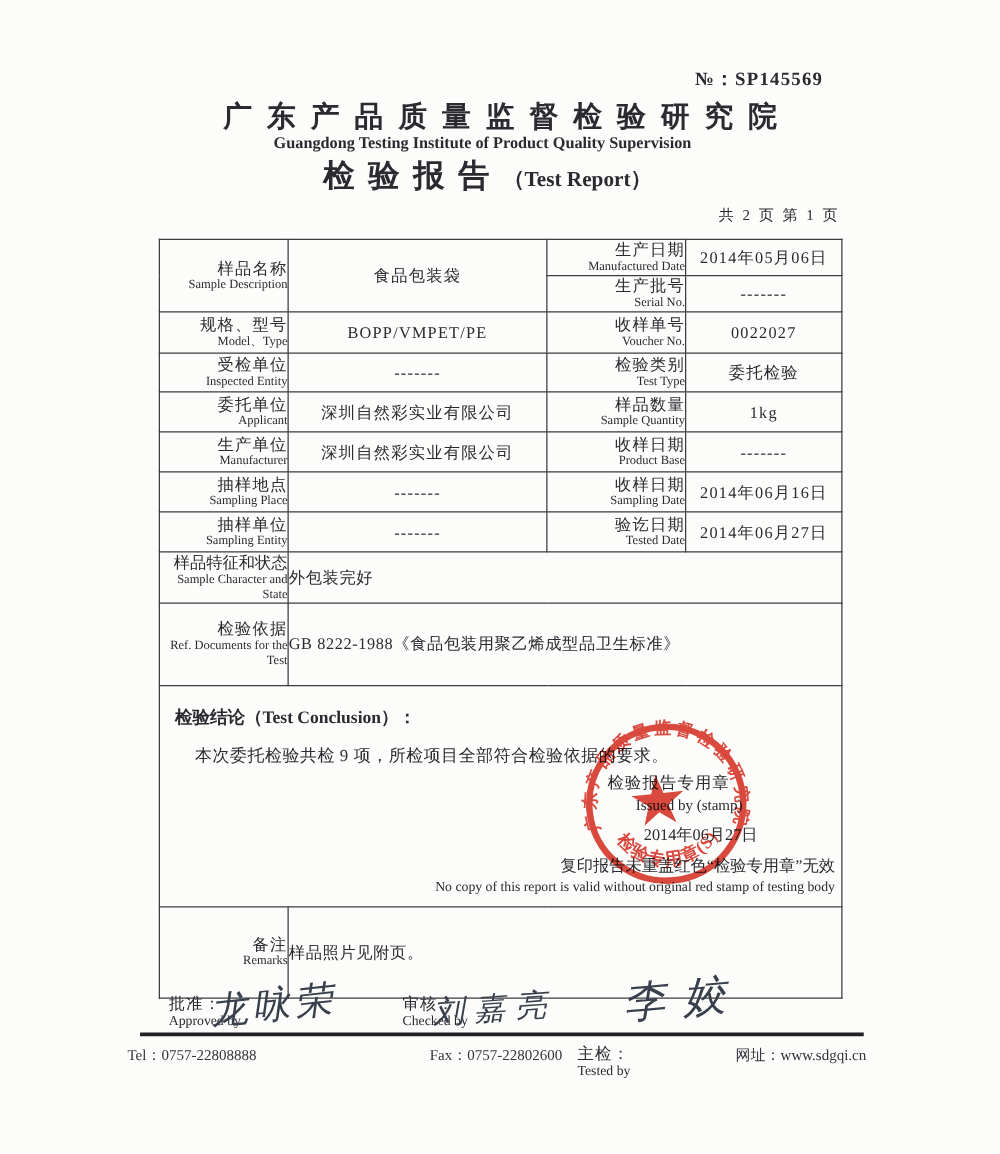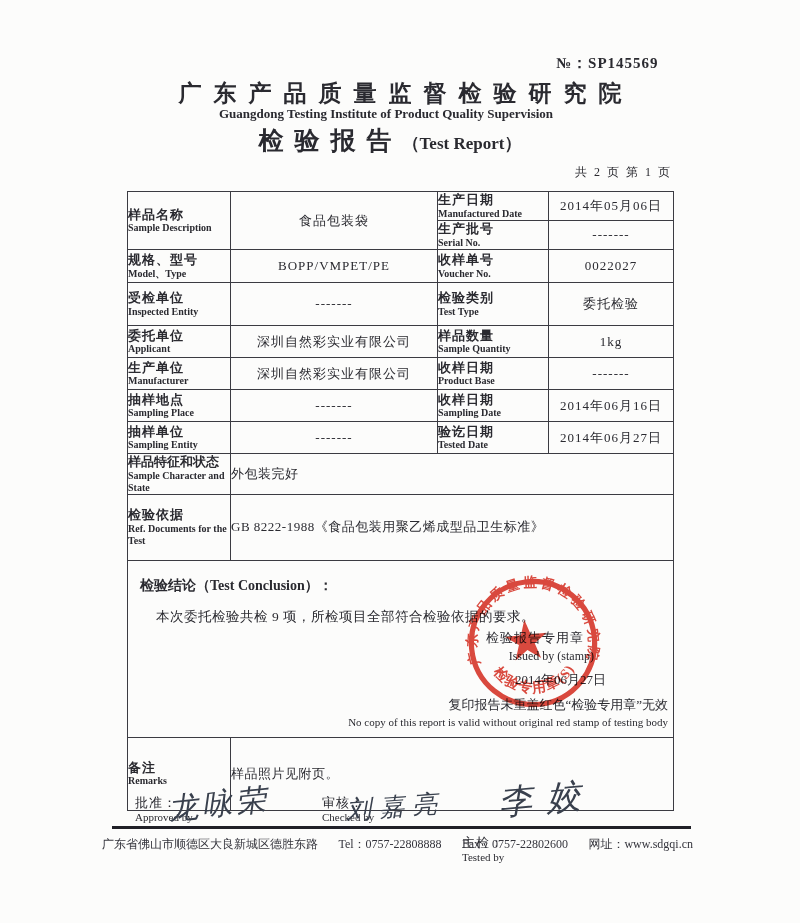--- a/index.html
+++ b/index.html
@@ -18,21 +18,21 @@
   .title-en  { left:0; top:106px; width:772px; text-align:center; font-size:13px; font-weight:bold; }
   .report-title { left:0; top:124px; width:780px; text-align:center; }
   .rt-cn { font-size:25px; font-weight:bold; letter-spacing:11px; }
   .rt-en { font-size:17px; font-weight:bold; }
   .page-info { right:128px; top:164px; font-size:12px; letter-spacing:2px;margin-left:12px; }
 
   
   table.info { position:absolute; left:127px; top:191px; width:546px;
                border-collapse:collapse; table-layout:fixed; }
   .info td { border:1px solid #3b3b42; padding:0; }
-  .lbl { text-align:left; vertical-align:middle; line-height:1.2;font-weight:bold; }
+  .lbl { text-align:right; vertical-align:middle; line-height:1.2; }
   .lbl .cn { display:block; font-size:13px; letter-spacing:1px; }
   .lbl .en { display:block; font-size:10px; letter-spacing:0; }
   .val { text-align:center; font-size:13px; vertical-align:middle; letter-spacing:1px; }
   .val-left { text-align:left; font-size:13px; vertical-align:middle;
               padding:0 10px 0 14px; letter-spacing:0.5px; }
 
   td.conclusion { vertical-align:top; position:relative; }
   .concl-heading { margin:16px 0 0 12px; font-weight:bold; font-size:14px; }
   .concl-body { margin:13px 0 0 28px; font-size:13.5px; letter-spacing:0.5px; }
   .stamp-notes { position:absolute; right:5px; top:68px; text-align:right; line-height:1.35; }
@@ -109,21 +109,21 @@
       <span class="cn">规格、型号</span>
       <span class="en">Model、Type</span>
     </td>
     <td class="val"><span>BOPP/VMPET/PE</span></td>
     <td class="lbl">
       <span class="cn">收样单号</span>
       <span class="en">Voucher No.</span>
     </td>
     <td class="val"><span>0022027</span></td>
   </tr>
-  <tr style="height:43px">
+  <tr style="height:31px">
     <td class="lbl">
       <span class="cn">受检单位</span>
       <span class="en">Inspected Entity</span>
     </td>
     <td class="val"><span>-------</span></td>
     <td class="lbl">
       <span class="cn">检验类别</span>
       <span class="en">Test Type</span>
     </td>
     <td class="val"><span>委托检验</span></td>
@@ -239,17 +239,16 @@
 <div class="abs sig-name" id="sig-name-2">刘嘉亮</div>
 
 <div class="abs sig-group" id="sig-label-3">
   <span class="sig-cn">主检：</span>
   <span class="sig-en">Tested by</span>
 </div>
 <div class="abs sig-name" id="sig-name-3">李姣</div>
 
 <div class="abs footer-line"></div>
 <div class="abs footer">
-  <span>广东省佛山市顺德区大良新城区德胜东路</span>
   <span>Tel：0757-22808888</span>
   <span>Fax：0757-22802600</span>
   <span>网址：www.sdgqi.cn</span>
 </div>
 
 </body></html>

